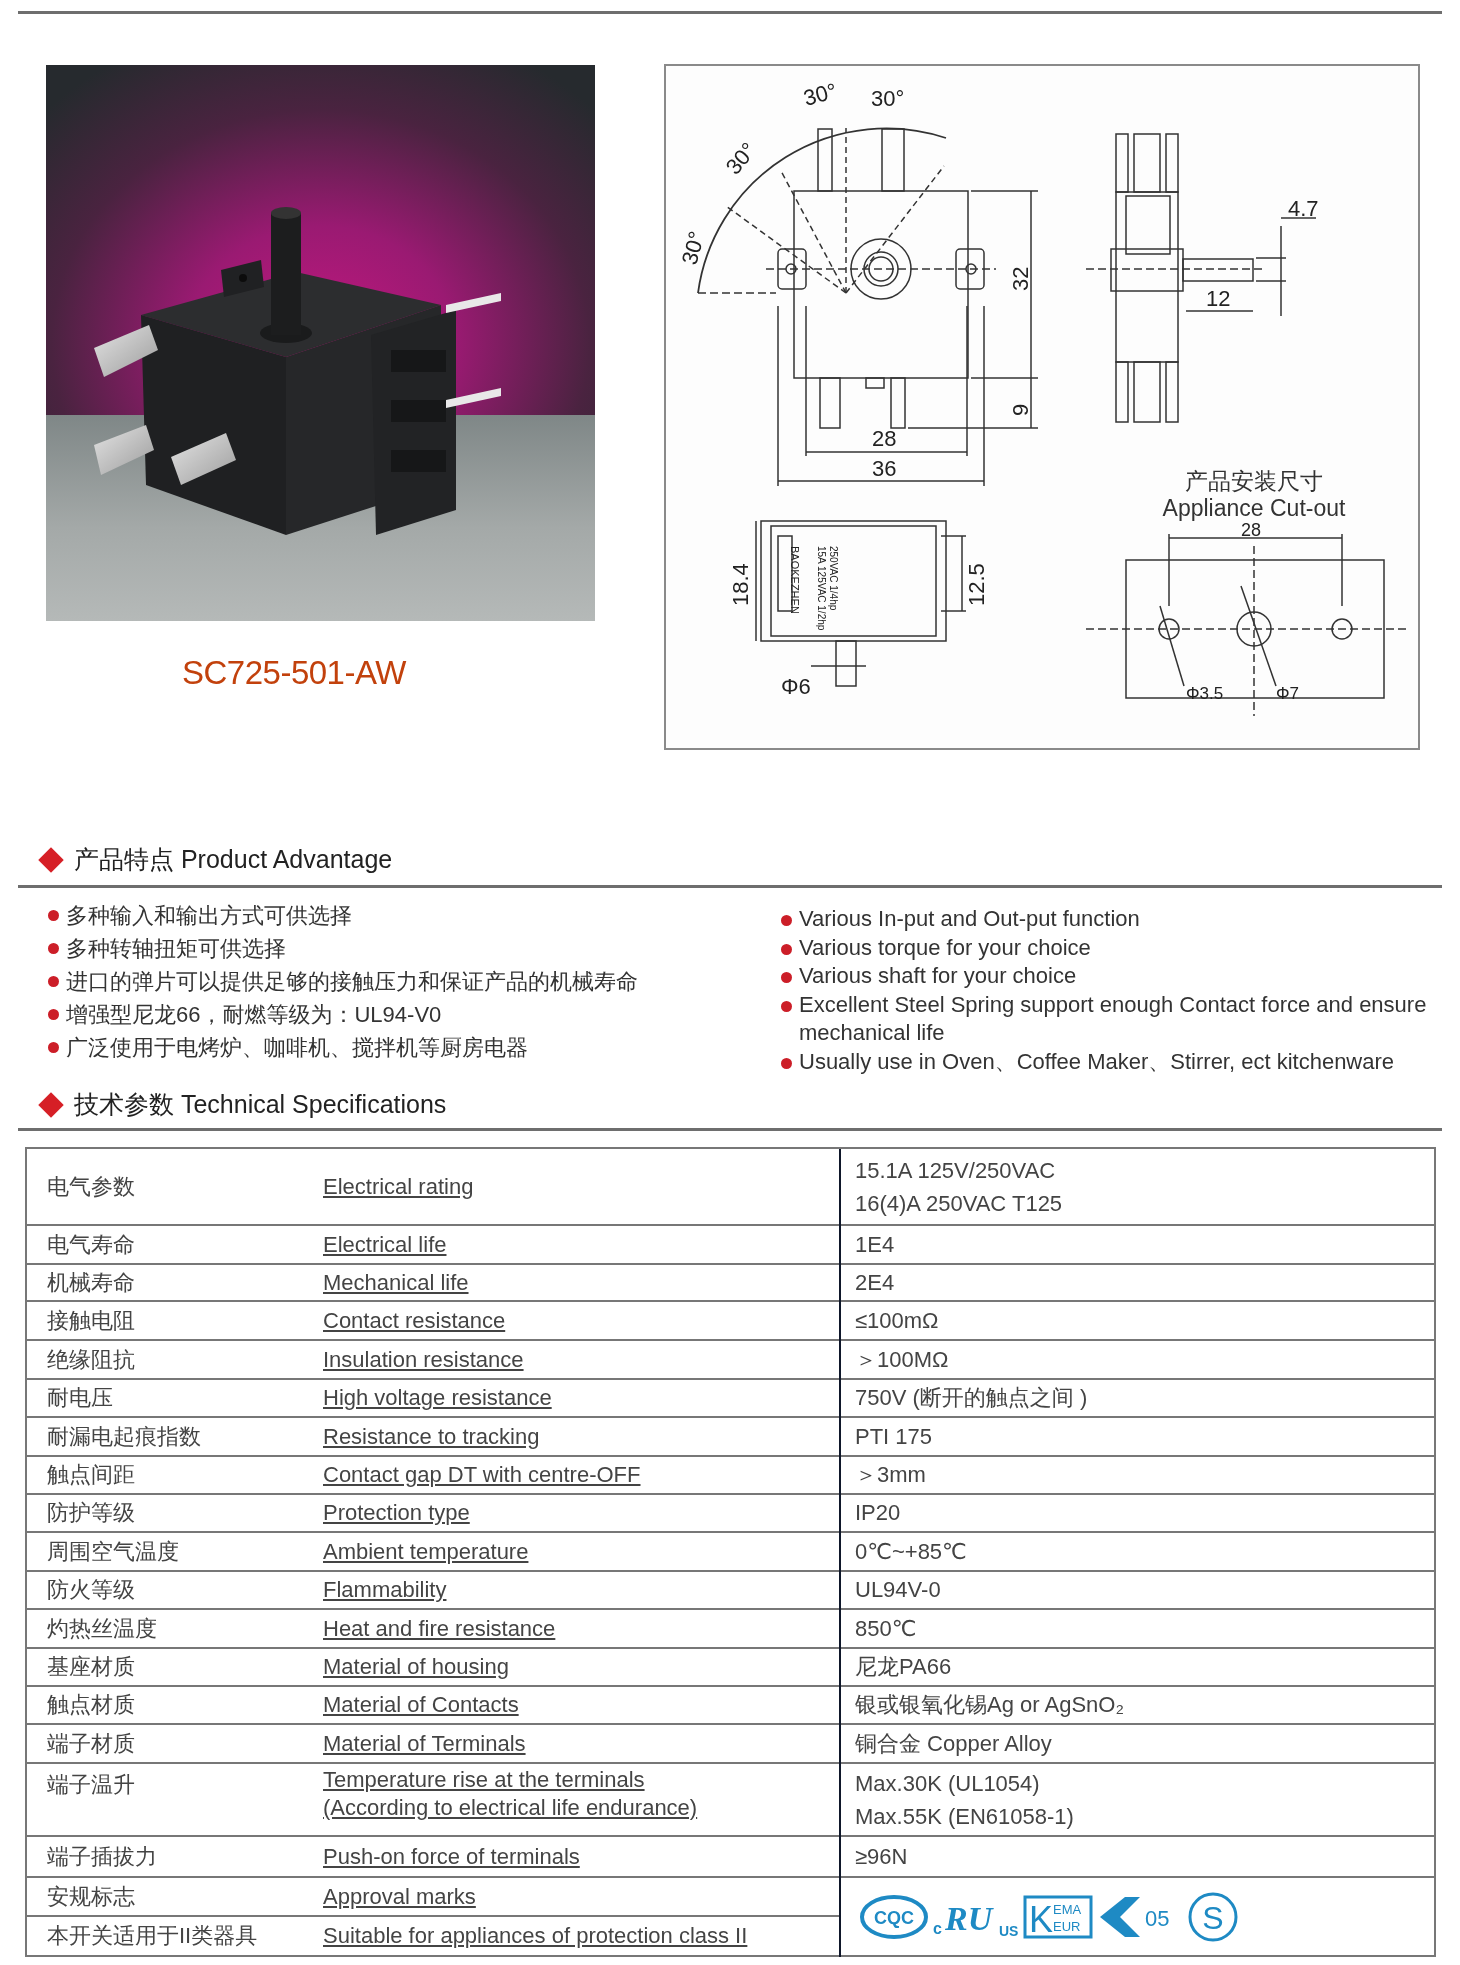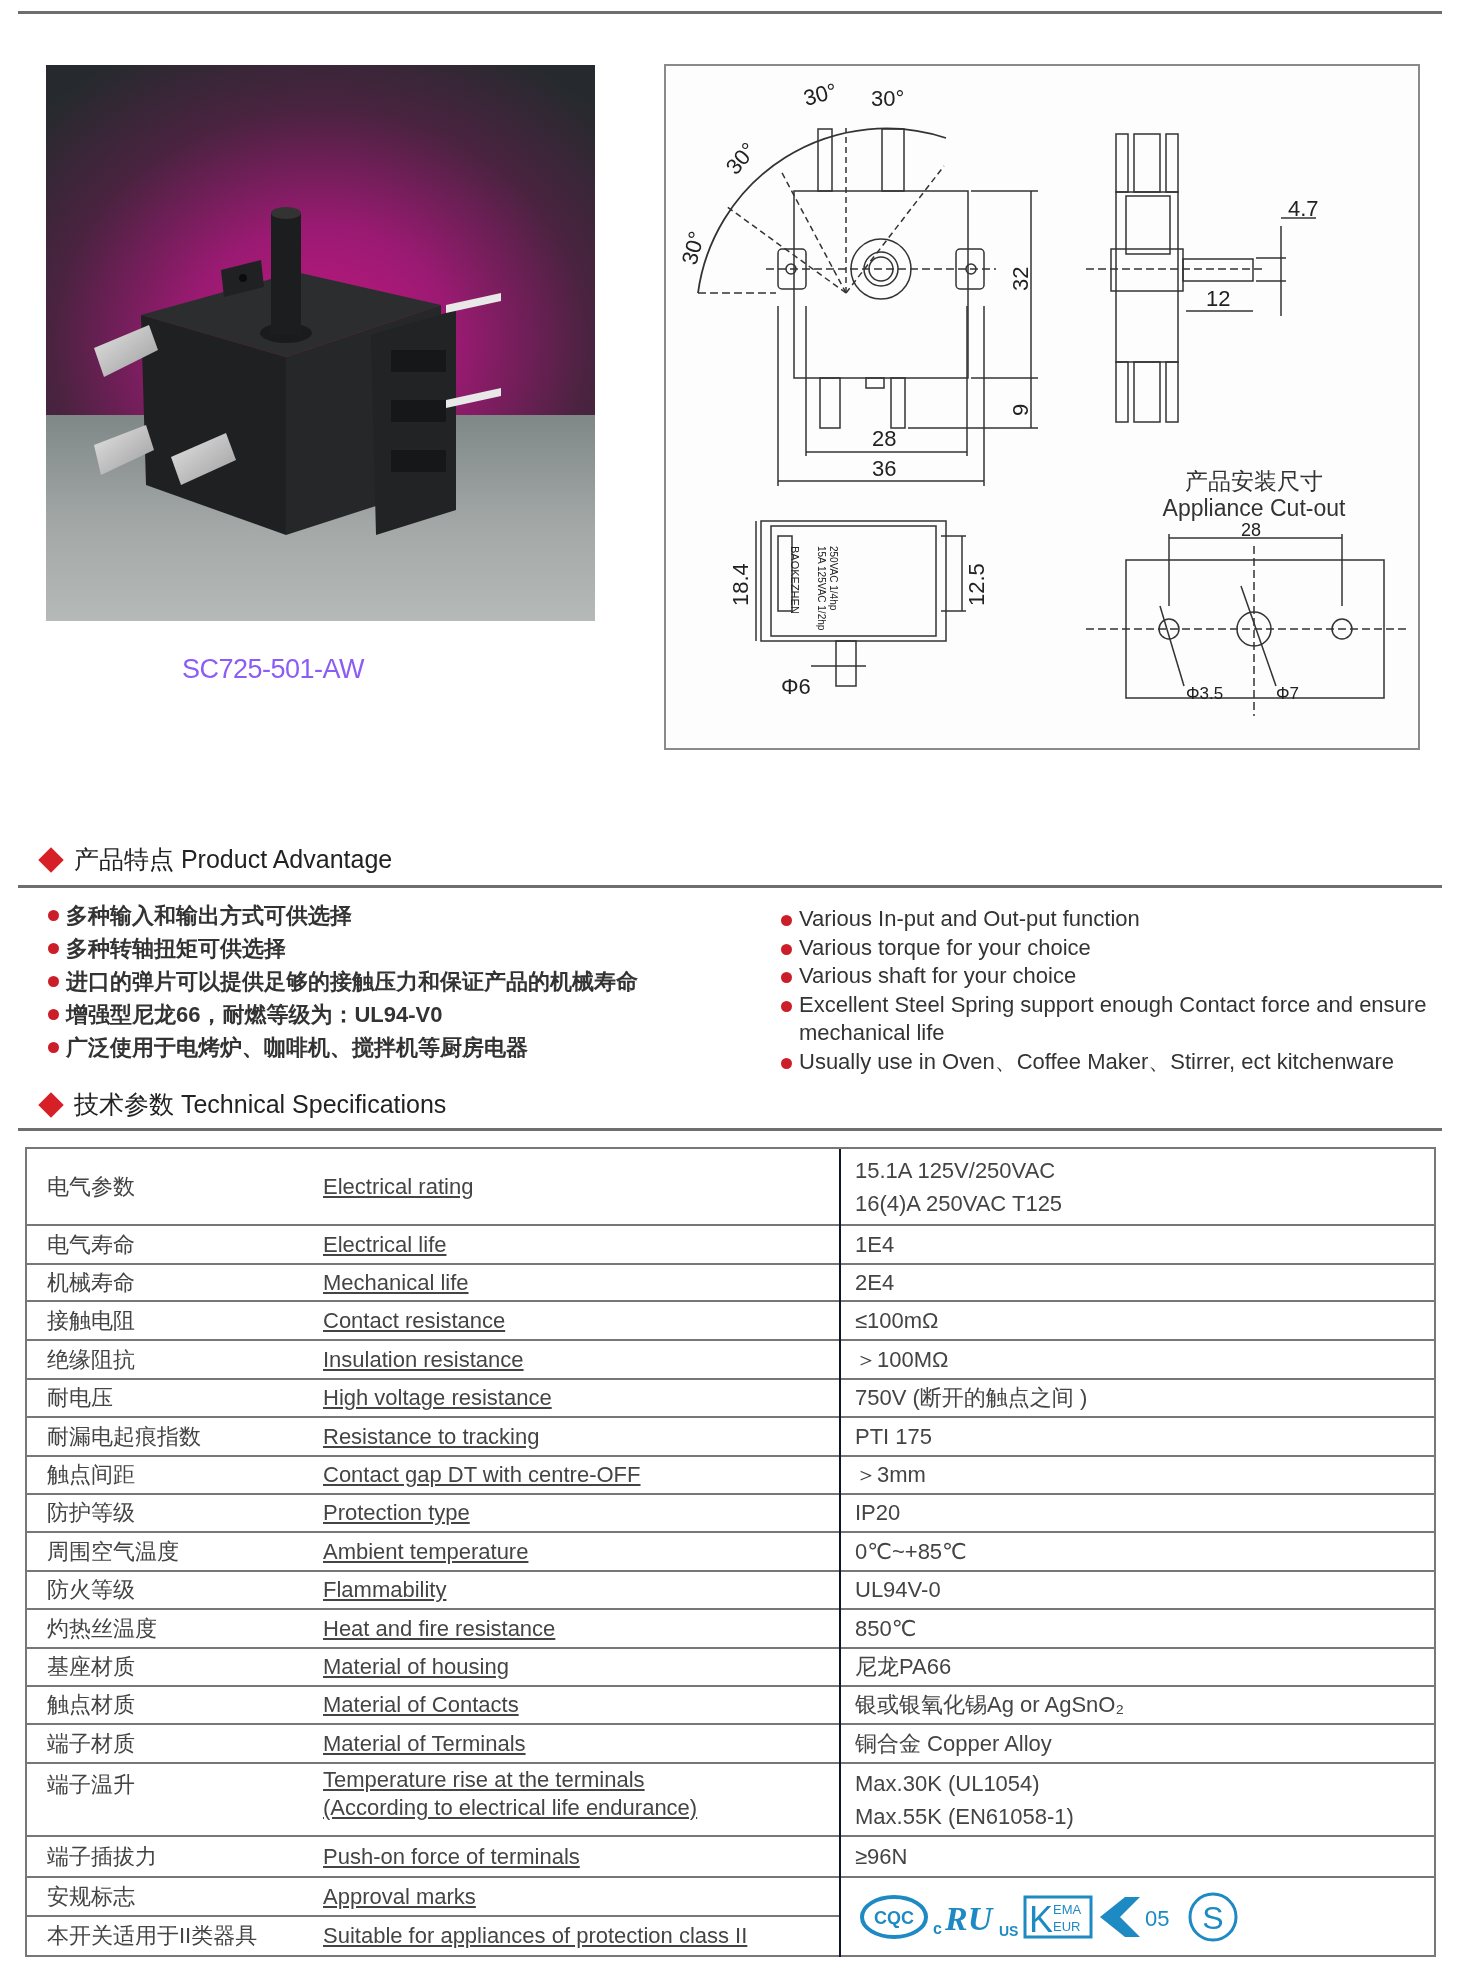--- a/index.html
+++ b/index.html
@@ -9,38 +9,38 @@
   .top-rule { position: absolute; left: 18px; top: 11px; width: 1424px; height: 3px; background: #6e6e6e; }
 
   
   .photo { position: absolute; left: 46px; top: 65px; width: 549px; height: 556px; overflow: hidden;
     background: linear-gradient(to bottom, transparent 0, transparent 63%, #8e9494 63%, #a9aeae 100%),
                 radial-gradient(ellipse 70% 60% at 50% 50%, #c2187f 0%, #9a1a72 35%, #4a2340 70%, #262a2e 100%); }
   .photo .floor { position: absolute; left: 0; top: 63%; width: 100%; height: 37%;
     background: linear-gradient(to bottom, #7f8787 0%, #a4a9a8 55%, #b5b9b8 100%); }
   .photo svg { position: absolute; left: 0; top: 0; }
 
-  .model-name { position: absolute; left: 182px; top: 654px; font-size: 27px; color: #8b5cf6; letter-spacing: -0.5px; }
+  .model-name { position: absolute; left: 182px; top: 654px; font-size: 33px; color: #c2410c; letter-spacing: -0.5px; }
 
   
   .drawing { position: absolute; left: 664px; top: 64px; width: 756px; height: 686px; border: 2px solid #8a8a8a; background: #fdfdfd; }
   .drawing svg { position: absolute; left: 0; top: 0; }
   .dim-text { font-family: "Liberation Sans", sans-serif; fill: #222; }
   .cutout-title { position: absolute; left: 458px; top: 402px; width: 260px; text-align: center; font-size: 23px; color: #333; line-height: 27px; }
 
   
   .section-header { position: absolute; left: 38px; display: flex; align-items: center; font-size: 25px; color: #222; }
   .diamond { width: 18px; height: 18px; background: #d61f26; transform: rotate(45deg); margin-right: 14px; margin-left: 4px; }
   .section-rule { position: absolute; left: 18px; width: 1424px; height: 3px; background: #6e6e6e; }
 
   
   .bullets { position: absolute; list-style: none; font-size: 22px; color: #333; }
   .bullets li { position: relative; padding-left: 20px; line-height: 28.5px; }
   .bullets li::before { content: ""; position: absolute; left: 2px; top: 10px; width: 11px; height: 11px; border-radius: 50%; background: #cc1e28; }
-  .bullets.cn { left: 46px; top: 899px; font-size: 22px; line-height: 33px; font-weight: bold; }
+  .bullets.cn { left: 46px; top: 899px; font-size: 22px; line-height: 33px; }
   .bullets.cn li { line-height: 33px; }
   .bullets.cn li::before { top: 11px; }
   .bullets.en { left: 779px; top: 905px; width: 670px; }
 
   
   .spec-table { position: absolute; left: 25px; top: 1147px; width: 1411px; border: 2px solid #777; border-collapse: collapse; font-size: 22px; color: #444; }
   .spec-table td { border-top: 2px solid #777; vertical-align: middle; padding: 0 0 0 20px; }
   .spec-table td.cn { width: 277px; }
   .spec-table td.en { width: 537px; padding-left: 20px; text-decoration: underline; }
   .spec-table td.val { border-left: 2px solid #0f172a; padding-left: 14px; }

